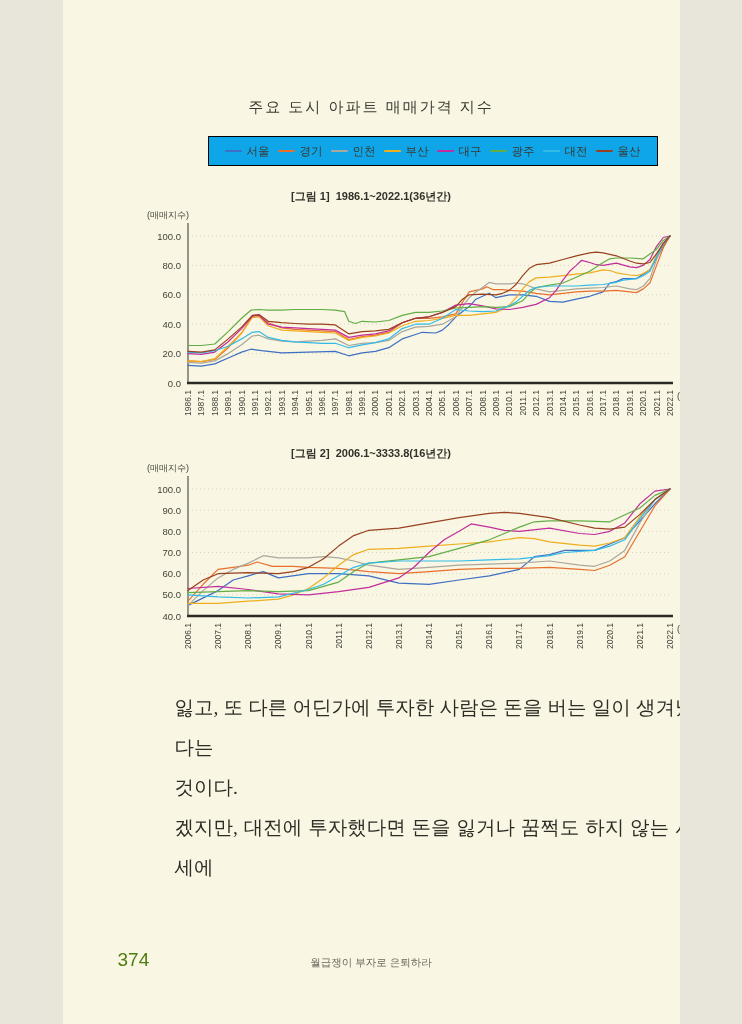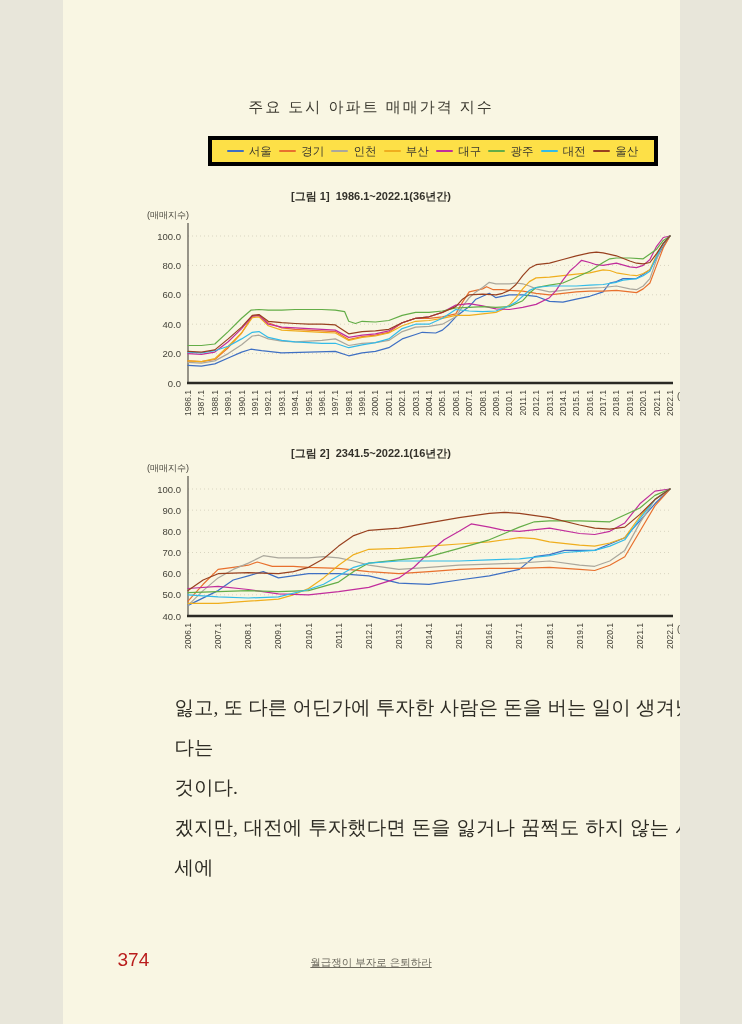--- a/index.html
+++ b/index.html
@@ -1,38 +1,38 @@
 <!DOCTYPE html>
 <html><head>
 <meta charset="utf-8">
 <style>
   html,body{margin:0;padding:0;background:#e8e6da;}
   .page{position:relative;width:617px;height:1024px;margin:0 auto;background:#f9f6e3;
         font-family:"Liberation Sans","DejaVu Sans",sans-serif;overflow:hidden;}
   .main-title{position:absolute;top:98px;left:0;right:0;text-align:center;
               font-size:15px;color:#3b392f;letter-spacing:2px;}
   .legend-box{position:absolute;left:145px;top:136px;width:450px;height:30px;
-              background:#fde047;border:4px solid #000000;display:flex;align-items:center;
+              background:#0ea5e9;border:1px solid #000000;display:flex;align-items:center;
               justify-content:space-evenly;box-sizing:border-box;padding:0 8px;}
   .leg-item{display:flex;align-items:center;gap:5px;}
   .leg-line{width:17px;height:2px;border-radius:1px;}
   .leg-label{font-size:11.5px;color:#3b392f;}
   .fig-title{position:absolute;left:0;right:0;text-align:center;font-weight:bold;
              font-size:11px;color:#33312a;white-space:pre;}
   svg.chart{position:absolute;left:0;}
   .chart text{fill:#45433a;}
   .body-text{position:absolute;left:112px;top:688px;width:520px;
              font-family:"Liberation Serif","DejaVu Serif",serif;
              font-size:19.5px;line-height:40px;color:#2e2c25;}
   .body-text .line{text-align:justify;}
   .body-text .line.j{text-align-last:justify;}
   .body-text .line.ind{text-indent:30px;}
-  .page-num{position:absolute;left:55px;top:949px;font-size:19px;color:#b91c1c;}
+  .page-num{position:absolute;left:55px;top:949px;font-size:19px;color:#4d7c0f;}
   .footer-title{position:absolute;left:0;right:0;top:956px;text-align:center;
-                font-size:10.5px;color:#6d6a5e;text-decoration:underline;}
+                font-size:10.5px;color:#6d6a5e;}
 </style>
 </head>
 <body>
 
 <div class="page">
 
   <div class="main-title">주요 도시 아파트 매매가격 지수</div>
 
   <div class="legend-box" id="legend">
       <div class="leg-item">
@@ -126,21 +126,21 @@
       <polyline points="125.0,161.4 138.4,162.1 151.8,159.9 165.2,154.0 178.6,148.1 187.9,145.2 198.6,146.7 218.7,148.9 245.5,148.1 272.3,147.4 285.7,151.8 299.1,148.9 312.4,147.4 325.8,143.7 339.2,134.9 352.6,130.5 359.3,128.3 372.7,129.0 379.4,126.1 386.1,120.2 392.8,112.8 406.2,102.6 412.9,95.2 419.6,92.3 426.3,89.3 432.9,93.7 446.3,90.8 459.7,90.8 473.1,92.3 486.5,97.4 499.9,98.1 513.3,95.2 526.7,92.3 540.1,87.9 546.8,79.0 553.4,77.6 560.1,74.6 573.5,74.6 580.2,70.2 586.9,65.8 593.6,54.0 600.3,42.3 607.0,32.0" fill="none" stroke="#3e6fc3" stroke-width="1.2" stroke-linejoin="round" stroke-linecap="round"></polyline>
       <polyline points="125.0,156.9 138.4,157.7 151.8,155.5 165.2,143.7 178.6,129.0 189.3,112.1 196.0,111.4 205.3,118.7 218.7,123.9 232.1,125.3 245.5,126.1 258.9,126.8 272.3,127.6 285.7,135.6 299.1,132.7 312.4,131.2 325.8,128.3 339.2,118.7 352.6,114.3 366.0,114.3 379.4,112.8 392.8,109.9 399.5,98.1 406.2,87.9 412.9,86.4 419.6,84.9 423.6,82.7 430.3,85.7 439.6,85.7 446.3,86.4 459.7,87.1 473.1,89.3 486.5,90.8 499.9,89.3 513.3,87.9 526.7,87.1 540.1,87.1 553.4,86.4 566.8,87.9 573.5,88.6 580.2,84.9 586.9,79.0 593.6,61.4 600.3,43.8 607.0,32.0" fill="none" stroke="#e8702e" stroke-width="1.2" stroke-linejoin="round" stroke-linecap="round"></polyline>
       <polyline points="125.0,158.4 138.4,159.2 151.8,156.9 165.2,149.6 178.6,140.8 189.3,132.0 196.0,131.2 205.3,134.9 218.7,137.1 232.1,137.8 245.5,137.1 258.9,136.4 272.3,134.9 285.7,141.5 299.1,139.3 312.4,138.6 325.8,136.4 339.2,127.6 352.6,123.1 366.0,122.4 379.4,120.2 392.8,112.8 399.5,102.6 406.2,93.7 412.9,87.9 419.6,83.5 426.3,78.3 432.9,79.8 446.3,79.8 453.0,79.0 459.7,79.8 466.4,82.0 473.1,84.9 486.5,87.9 499.9,86.4 513.3,84.9 526.7,84.2 540.1,83.5 553.4,82.0 566.8,84.9 573.5,85.7 580.2,82.0 586.9,74.6 593.6,55.5 600.3,39.3 607.0,32.0" fill="none" stroke="#aaa79c" stroke-width="1.2" stroke-linejoin="round" stroke-linecap="round"></polyline>
       <polyline points="125.0,156.9 138.4,157.7 151.8,154.7 165.2,142.3 178.6,129.0 189.3,113.6 196.0,112.8 205.3,121.7 218.7,126.1 232.1,126.8 245.5,127.6 258.9,128.3 272.3,129.0 285.7,136.4 299.1,133.4 312.4,132.0 325.8,129.0 339.2,121.7 352.6,117.3 366.0,116.5 379.4,114.3 392.8,111.4 406.2,111.4 419.6,109.9 432.9,108.4 439.6,105.5 446.3,101.1 453.0,93.7 459.7,84.9 466.4,77.6 473.1,73.9 486.5,73.2 499.9,71.7 513.3,70.2 526.7,68.8 540.1,65.8 546.8,66.5 553.4,68.8 566.8,71.0 573.5,71.7 580.2,69.5 586.9,65.8 593.6,51.1 600.3,39.3 607.0,32.0" fill="none" stroke="#efae1e" stroke-width="1.2" stroke-linejoin="round" stroke-linecap="round"></polyline>
       <polyline points="125.0,149.6 138.4,150.3 151.8,148.1 165.2,137.8 178.6,124.6 189.3,112.1 196.0,111.4 205.3,120.2 218.7,123.1 232.1,123.9 245.5,124.6 258.9,125.3 272.3,126.1 285.7,133.4 299.1,131.2 312.4,129.8 325.8,126.8 339.2,118.7 352.6,114.3 366.0,112.8 379.4,108.4 392.8,101.1 406.2,99.6 419.6,101.8 432.9,104.8 446.3,105.5 459.7,103.3 473.1,100.4 486.5,93.7 493.2,86.4 499.9,76.1 506.6,67.3 513.3,61.4 518.6,56.3 526.7,58.5 533.4,60.7 540.1,61.4 553.4,59.2 566.8,62.9 573.5,63.6 580.2,61.4 586.9,55.5 593.6,42.3 600.3,33.5 607.0,32.0" fill="none" stroke="#c12d9c" stroke-width="1.2" stroke-linejoin="round" stroke-linecap="round"></polyline>
       <polyline points="125.0,141.5 138.4,141.5 151.8,140.0 165.2,127.6 178.6,114.3 187.9,106.2 196.0,105.5 205.3,106.2 218.7,106.2 232.1,105.5 245.5,105.5 258.9,105.5 272.3,106.2 281.7,107.7 285.7,117.3 292.4,119.5 299.1,117.3 312.4,118.0 325.8,116.5 339.2,111.4 352.6,108.4 366.0,108.4 379.4,107.0 392.8,104.0 406.2,103.3 419.6,102.6 432.9,103.3 446.3,102.6 459.7,96.7 466.4,89.3 473.1,83.5 486.5,81.2 499.9,79.0 513.3,73.2 526.7,67.3 540.1,58.5 546.8,54.8 553.4,54.0 566.8,54.0 580.2,54.8 593.6,45.2 600.3,36.4 607.0,32.0" fill="none" stroke="#63ad47" stroke-width="1.2" stroke-linejoin="round" stroke-linecap="round"></polyline>
       <polyline points="125.0,148.1 138.4,148.9 151.8,146.7 165.2,142.3 178.6,134.9 189.3,128.3 196.0,127.6 205.3,133.4 218.7,136.4 232.1,137.8 245.5,138.6 258.9,139.3 272.3,139.3 285.7,143.7 299.1,140.8 312.4,138.6 325.8,134.9 339.2,124.6 352.6,120.2 366.0,120.2 379.4,114.3 392.8,105.5 406.2,107.0 419.6,107.7 432.9,107.0 446.3,101.8 453.0,98.1 459.7,92.3 466.4,86.4 473.1,83.5 486.5,82.0 499.9,82.0 513.3,82.0 526.7,81.2 540.1,80.5 553.4,78.3 560.1,76.1 566.8,75.4 573.5,74.6 580.2,71.7 586.9,67.3 593.6,52.6 600.3,39.3 607.0,32.0" fill="none" stroke="#33bbe8" stroke-width="1.2" stroke-linejoin="round" stroke-linecap="round"></polyline>
       <polyline points="125.0,147.4 138.4,148.1 151.8,145.9 165.2,134.9 178.6,123.1 189.3,111.4 196.0,110.6 205.3,117.3 218.7,118.7 232.1,119.5 245.5,120.2 258.9,120.2 272.3,120.9 285.7,129.8 299.1,127.6 312.4,126.8 325.8,125.3 339.2,118.7 352.6,114.3 366.0,112.8 379.4,108.4 392.8,102.6 399.5,95.2 406.2,90.8 419.6,90.1 432.9,90.8 439.6,89.3 446.3,86.4 453.0,80.5 459.7,71.7 466.4,64.3 473.1,60.7 486.5,59.2 499.9,55.5 513.3,51.8 526.7,48.9 533.4,48.2 540.1,48.9 553.4,51.8 566.8,57.0 573.5,59.2 580.2,59.9 586.9,58.5 593.6,49.6 600.3,39.3 607.0,32.0" fill="none" stroke="#98401f" stroke-width="1.2" stroke-linejoin="round" stroke-linecap="round"></polyline>
     </svg>
 
-  <div class="fig-title" style="top:446px">[그림 2]  2341.5~2022.1(16년간)</div>
+  <div class="fig-title" style="top:446px">[그림 2]  2006.1~3333.8(16년간)</div>
   <svg class="chart" id="chart1" width="742" height="216" style="top:458px">
       <text x="118" y="161.5" text-anchor="end" font-size="9.5">40.0</text>
       <line x1="125" y1="136.83333333333334" x2="607" y2="136.83333333333334" stroke="#d9d5c1" stroke-width="1" stroke-dasharray="1,3"></line>
       <text x="118" y="140.33333333333334" text-anchor="end" font-size="9.5">50.0</text>
       <line x1="125" y1="115.66666666666667" x2="607" y2="115.66666666666667" stroke="#d9d5c1" stroke-width="1" stroke-dasharray="1,3"></line>
       <text x="118" y="119.16666666666667" text-anchor="end" font-size="9.5">60.0</text>
       <line x1="125" y1="94.5" x2="607" y2="94.5" stroke="#d9d5c1" stroke-width="1" stroke-dasharray="1,3"></line>
       <text x="118" y="98" text-anchor="end" font-size="9.5">70.0</text>
       <line x1="125" y1="73.33333333333334" x2="607" y2="73.33333333333334" stroke="#d9d5c1" stroke-width="1" stroke-dasharray="1,3"></line>
       <text x="118" y="76.83333333333334" text-anchor="end" font-size="9.5">80.0</text>

